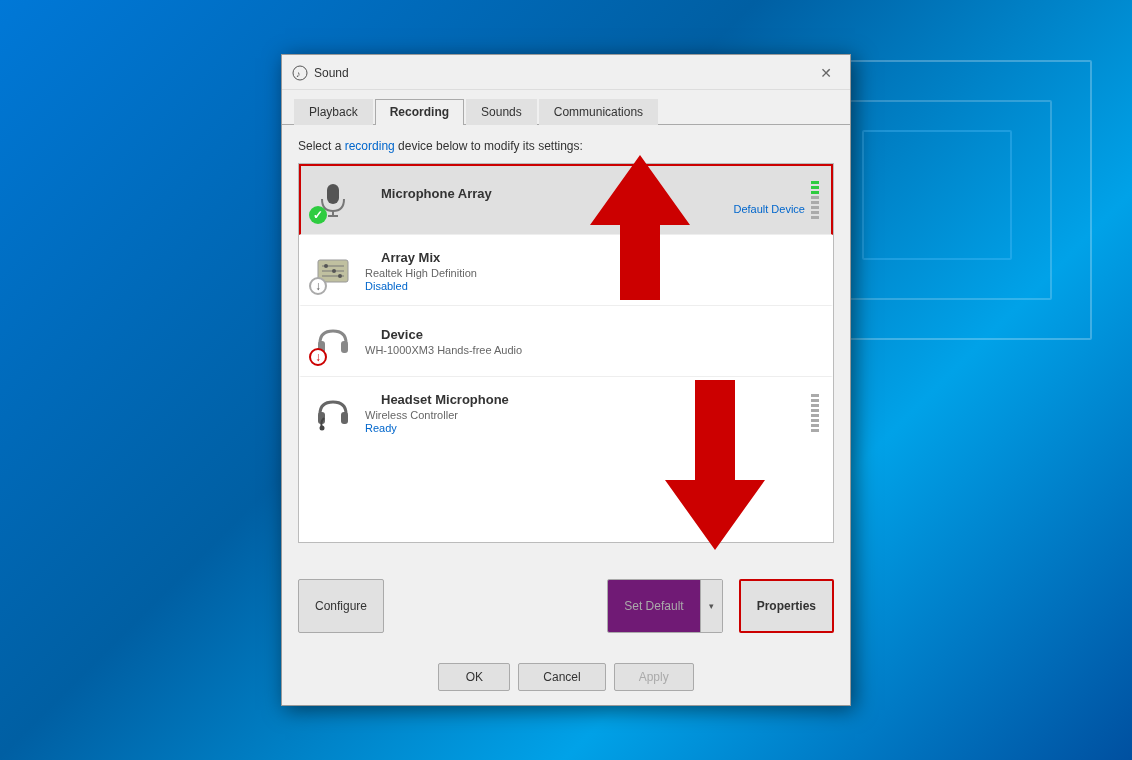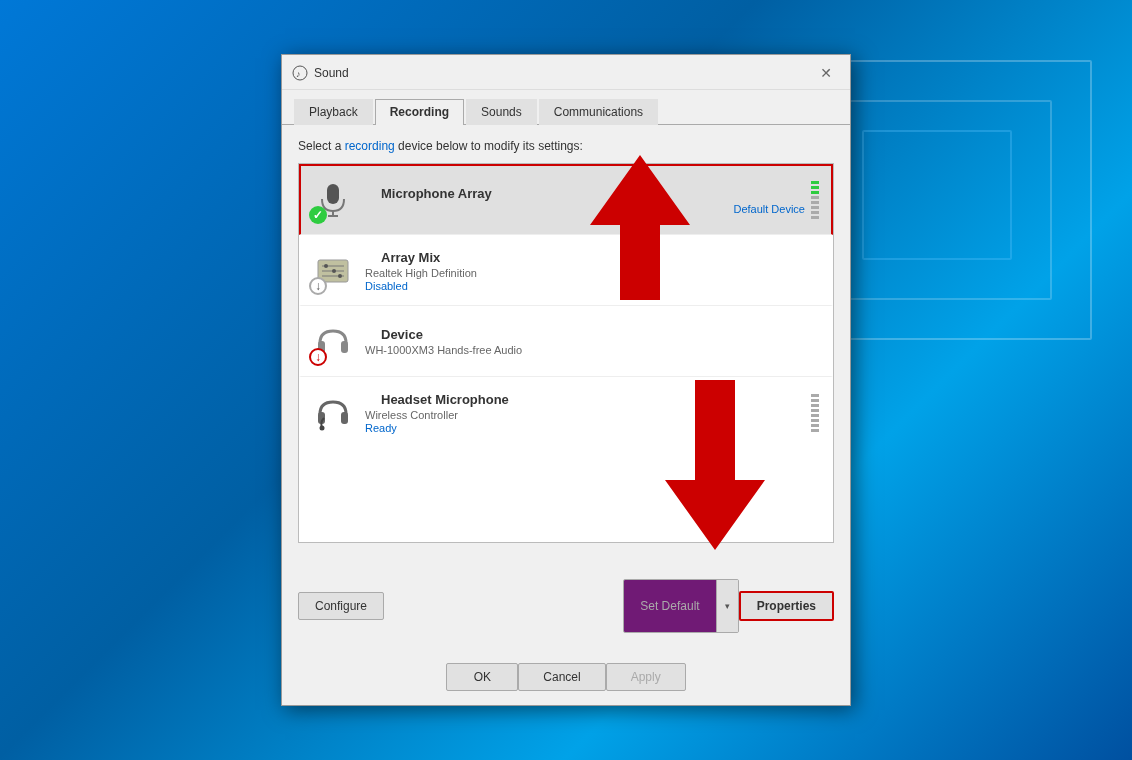--- a/index.html
+++ b/index.html
@@ -229,22 +229,21 @@
     .level-bar {
       width: 8px;
       height: 3px;
       background: #aaa;
     }
     .level-bar.active { background: #2ecc40; }
 
     
     .buttons-row {
       display: flex;
-      align-items: center;
-      gap: 0;
+      gap: 16px;
       margin-bottom: 12px;
       margin-top: 36px;
     }
     .btn {
       padding: 6px 16px;
       font-size: 12px;
       border: 1px solid #aaa;
       background: #e1e1e1;
       cursor: pointer;
       border-radius: 2px;
@@ -282,20 +281,21 @@
       justify-content: center;
       font-size: 9px;
       color: #555;
     }
     .spacer { flex: 1; }
 
     
     .dialog-footer {
       display: flex;
       justify-content: center;
+      gap: 8px;
       padding: 8px 16px 14px 16px;
       background: #f0f0f0;
     }
     .footer-btn {
       padding: 6px 24px;
       font-size: 12px;
       border: 1px solid #aaa;
       background: #e1e1e1;
       cursor: pointer;
       border-radius: 2px;

